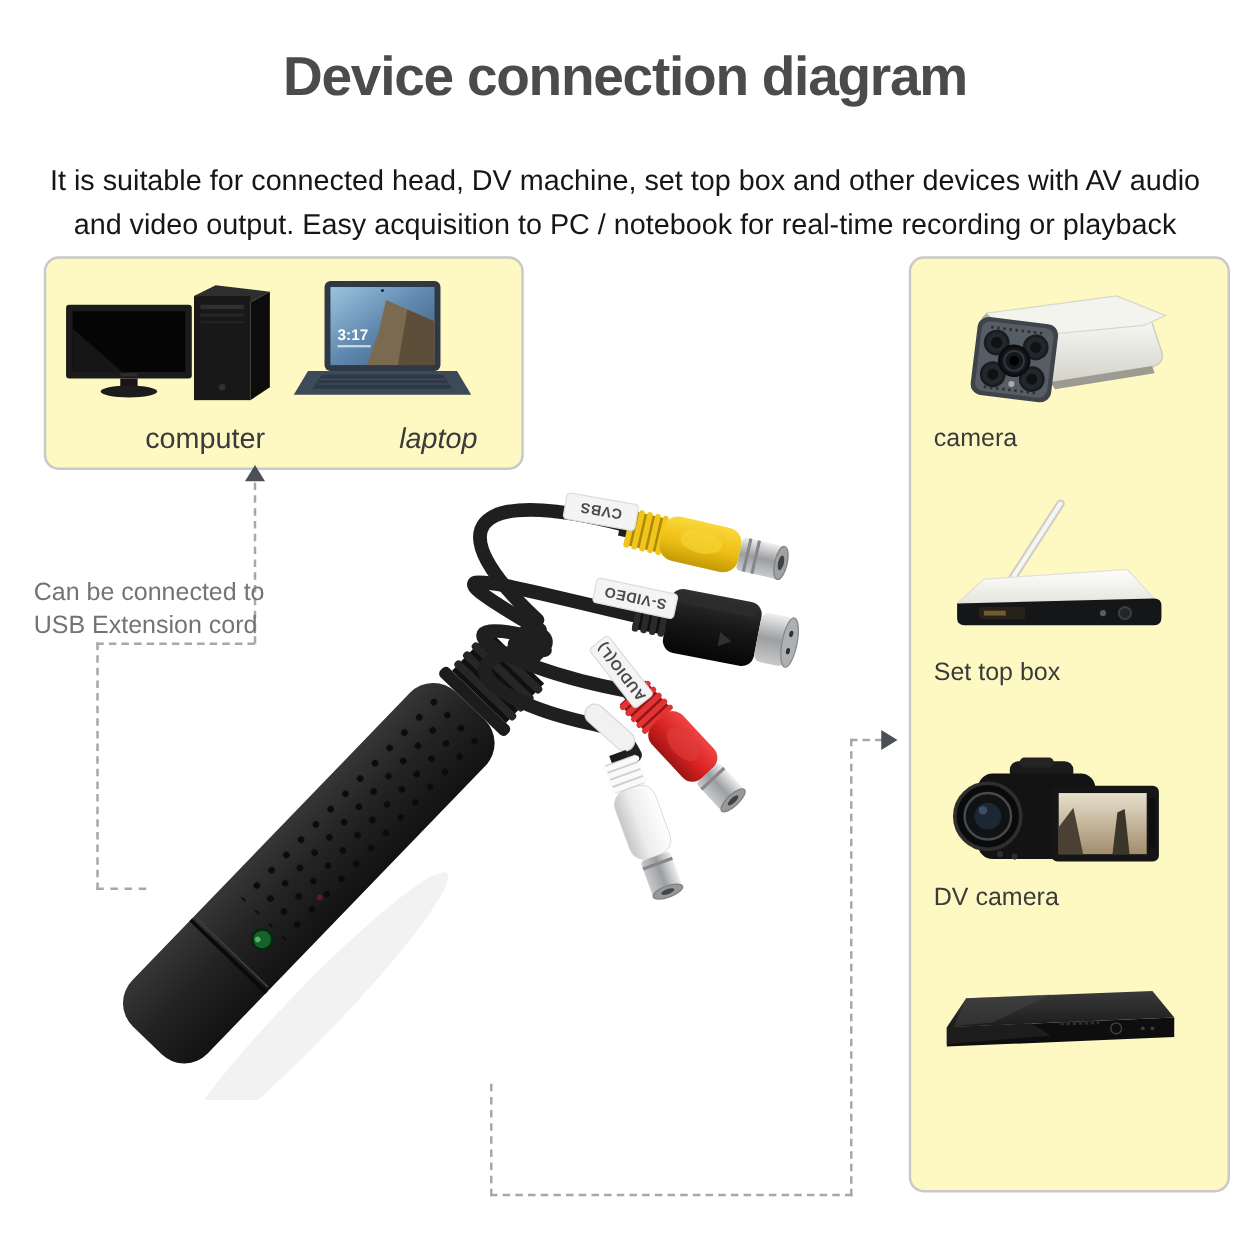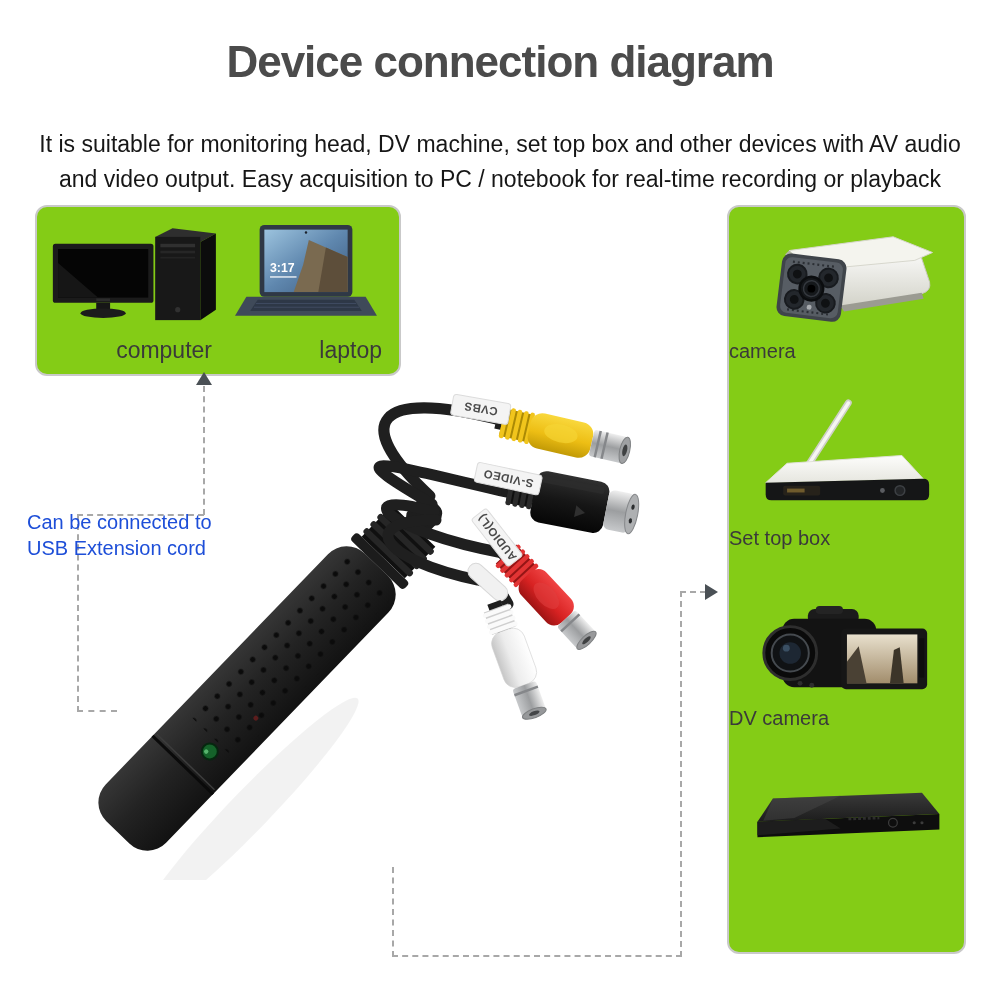--- a/index.html
+++ b/index.html
@@ -2,48 +2,48 @@
 <html><head>
 <meta charset="utf-8">
 <style>
   html,body{margin:0;padding:0;background:#fff;}
   .canvas{position:relative;width:1000px;height:1000px;background:#ffffff;overflow:hidden;
           font-family:"Liberation Sans", sans-serif;}
   .title{position:absolute;top:8px;left:0;width:100%;text-align:center;
          font-size:44px;font-weight:bold;color:#4b4b4b;letter-spacing:-1px;}
   .subtitle{position:absolute;top:104px;left:20px;width:960px;text-align:center;
             font-size:23px;color:#161616;line-height:1.5;white-space:pre-line;}
-  .device-box{position:absolute;border:2px solid #c9c9c9;border-radius:12px;background:#84cc16;}
+  .device-box{position:absolute;border:2px solid #c9c9c9;border-radius:12px;background:#fef9c3;padding-left:18px;}
   .left-box{left:35px;top:205px;width:362px;height:167px;}
   .right-box{left:727px;top:205px;width:235px;height:745px;}
   .fig{position:absolute;}
   .lb-label{position:absolute;top:130px;font-size:23px;color:#3a3a3a;text-align:right;}
   .lb-computer{left:25px;width:150px;}
-  .lb-laptop{left:195px;width:150px;}
+  .lb-laptop{left:195px;width:150px;font-style:italic;}
   .r-label{position:absolute;width:100%;text-align:left;font-size:20px;color:#3a3a3a;}
   .note{position:absolute;white-space:pre-line;}
-  .note-usb{left:27px;top:461px;width:190px;font-size:20px;color:#1d4ed8;line-height:1.3;margin-top:48px;}
+  .note-usb{left:27px;top:461px;width:190px;font-size:20px;color:#737373;line-height:1.3;}
   .note-ps{left:44px;top:869px;width:330px;font-size:21px;color:#4d4d4d;line-height:1.42;}
   .dash-v{position:absolute;width:0;border-left:2px dashed #a8a8a8;}
   .dash-h{position:absolute;height:0;border-top:2px dashed #a8a8a8;}
   .arrow-up{position:absolute;width:0;height:0;border-left:8px solid transparent;
             border-right:8px solid transparent;border-bottom:13px solid #4a5055;}
   .arrow-right{position:absolute;width:0;height:0;border-top:8px solid transparent;
             border-bottom:8px solid transparent;border-left:13px solid #4a5055;}
   .capture{position:absolute;left:50px;top:380px;}
   svg{display:block;}
   .chip-text{font-size:11.5px;font-weight:bold;fill:#4a4a4a;letter-spacing:.5px;}
 </style>
 </head>
 <body>
 
 <div class="canvas">
 
   <h1 class="title">Device connection diagram</h1>
-  <p class="subtitle">It is suitable for monitoring head, DV machine, set top box and other devices with AV audio
+  <p class="subtitle">It is suitable for connected head, DV machine, set top box and other devices with AV audio
 and video output. Easy acquisition to PC / notebook for real-time recording or playback</p>
 
   <div class="device-box left-box">
     <svg class="fig" style="left:14px;top:16px" width="165" height="111" viewBox="0 0 190 128">
       <polygon points="120,16 140,6 190,12 172,22" fill="#2e2e2e"></polygon>
       <polygon points="172,22 190,12 190,100 172,112" fill="#0c0c0c"></polygon>
       <rect x="120" y="16" width="52" height="96" fill="#181818"></rect>
       <rect x="126" y="24" width="40" height="4" fill="#303030"></rect>
       <rect x="126" y="32" width="40" height="3" fill="#262626"></rect>
       <rect x="126" y="39" width="40" height="2" fill="#232323"></rect>

